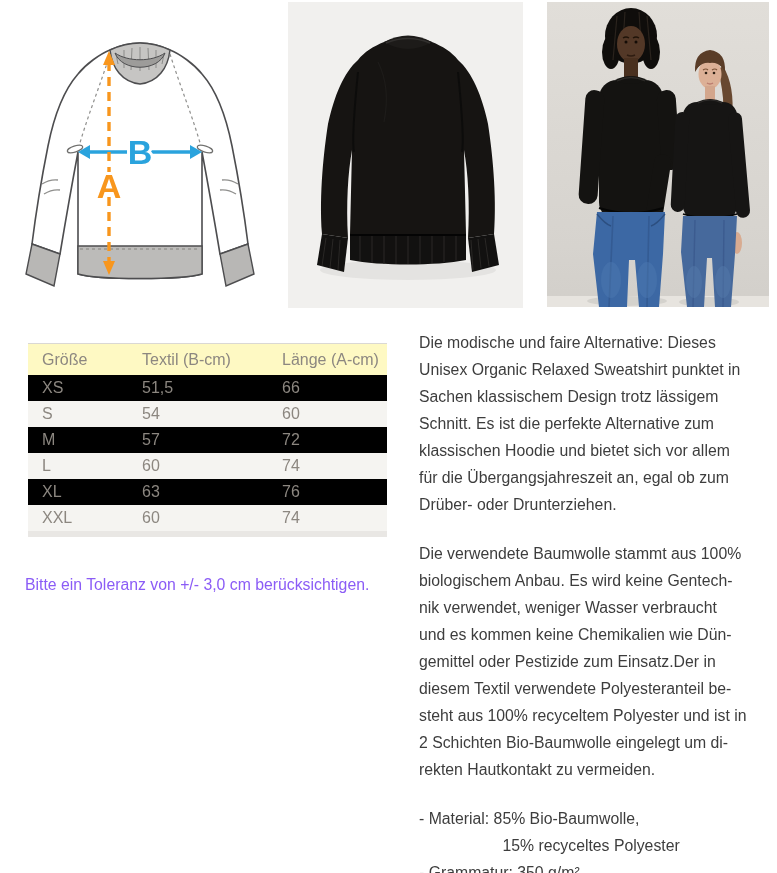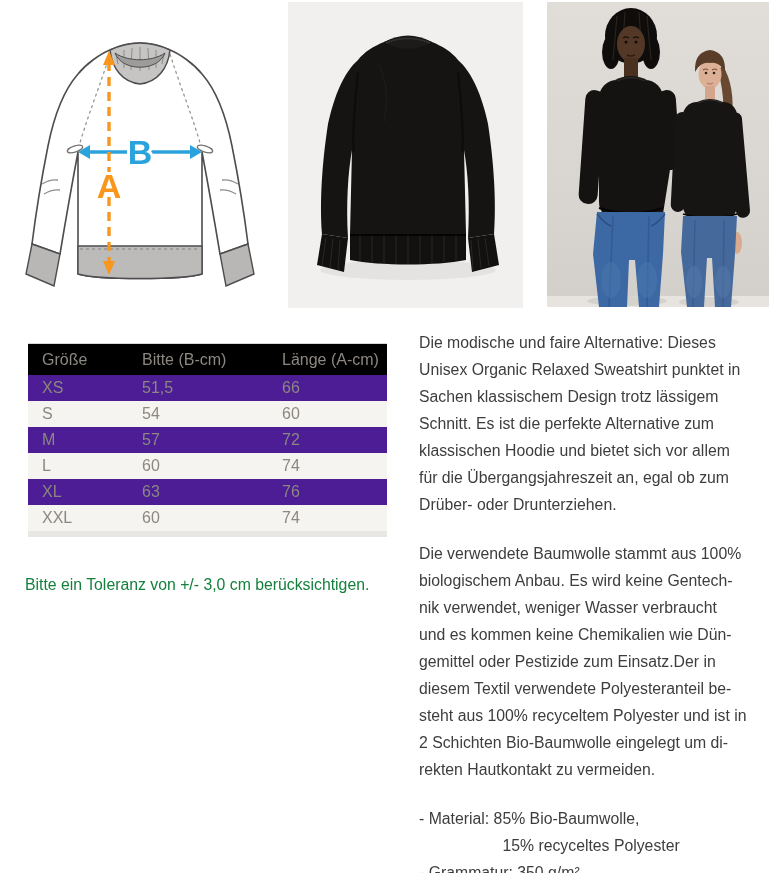--- a/index.html
+++ b/index.html
@@ -19,29 +19,29 @@
   svg{display:block;}
 
   
   #size-table{
     left:28px;top:343px;width:359px;
     border-collapse:collapse;table-layout:fixed;
     font-size:16px;color:#8c8780;
     border-top:1px solid #dad8d4;
   }
   #size-table td{padding:0 0 0 14px;overflow:hidden;white-space:nowrap;}
-  #size-table tr.hdr td{height:31px;background:#000000;}
-  #size-table tr.r-dark td{height:26px;background:#4c1d95;}
+  #size-table tr.hdr td{height:31px;background:#fef9c3;}
+  #size-table tr.r-dark td{height:26px;background:#000000;}
   #size-table tr.r-light td{height:26px;background:#f5f4f1;}
   #size-table tr.r-strip td{height:6px;background:#e9e7e4;padding:0;}
 
   
   #tolerance-note{
     left:25px;top:576px;width:380px;
-    font-size:15.8px;color:#15803d;
+    font-size:15.8px;color:#8b5cf6;
   }
   #desc-col{
     left:419px;top:329px;width:356px;
     font-size:15.8px;line-height:27px;color:#3d3d3d;
   }
   #desc-col p{margin:0 0 21.8px 0;white-space:pre-wrap;}
   #desc-col p:last-child{margin-bottom:4px;}
 
   
   .measure-letter{
@@ -243,21 +243,21 @@
 
 <table class="abs" id="size-table">
   <colgroup>
       <col style="width:100px">
       <col style="width:140px">
       <col style="width:119px">
     </colgroup>
   <tbody>
     <tr class="hdr">
       <td>Größe</td>
-      <td>Bitte (B-cm)</td>
+      <td>Textil (B-cm)</td>
       <td>Länge (A-cm)</td>
     </tr>
     <tr class="r-dark">
       <td>XS</td>
       <td>51,5</td>
       <td>66</td>
     </tr>
     <tr class="r-light">
       <td>S</td>
       <td>54</td>

